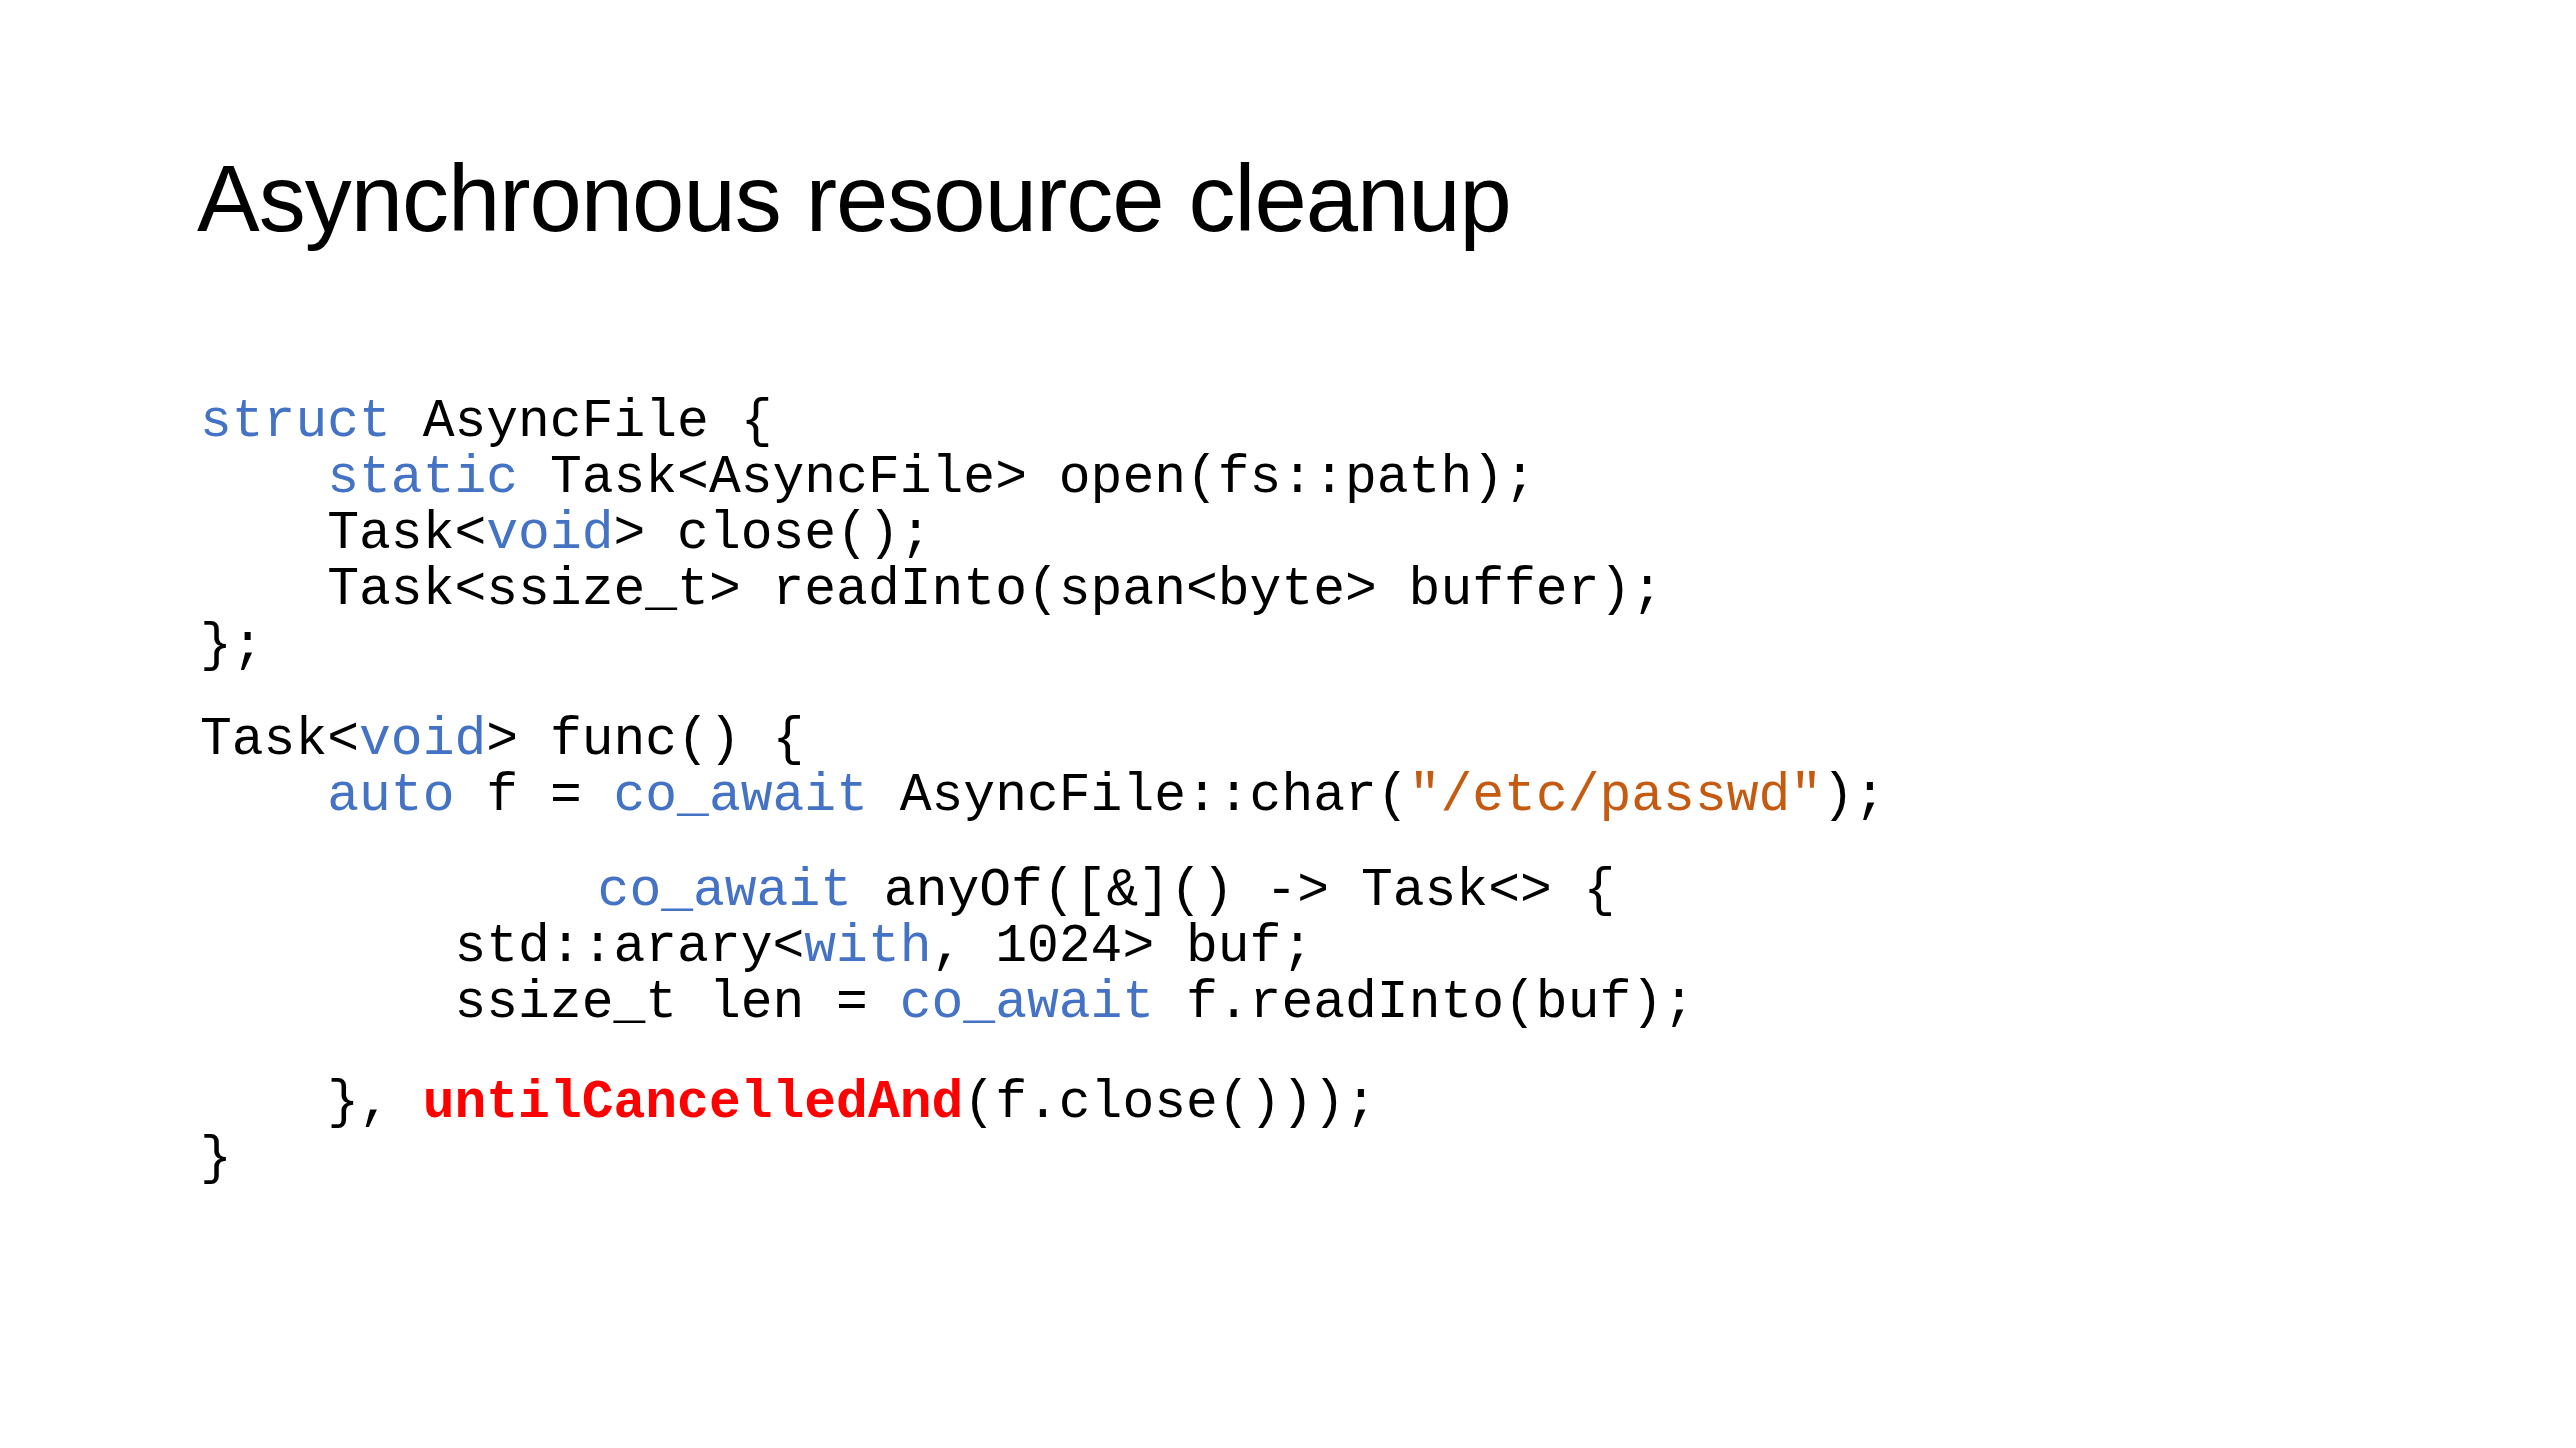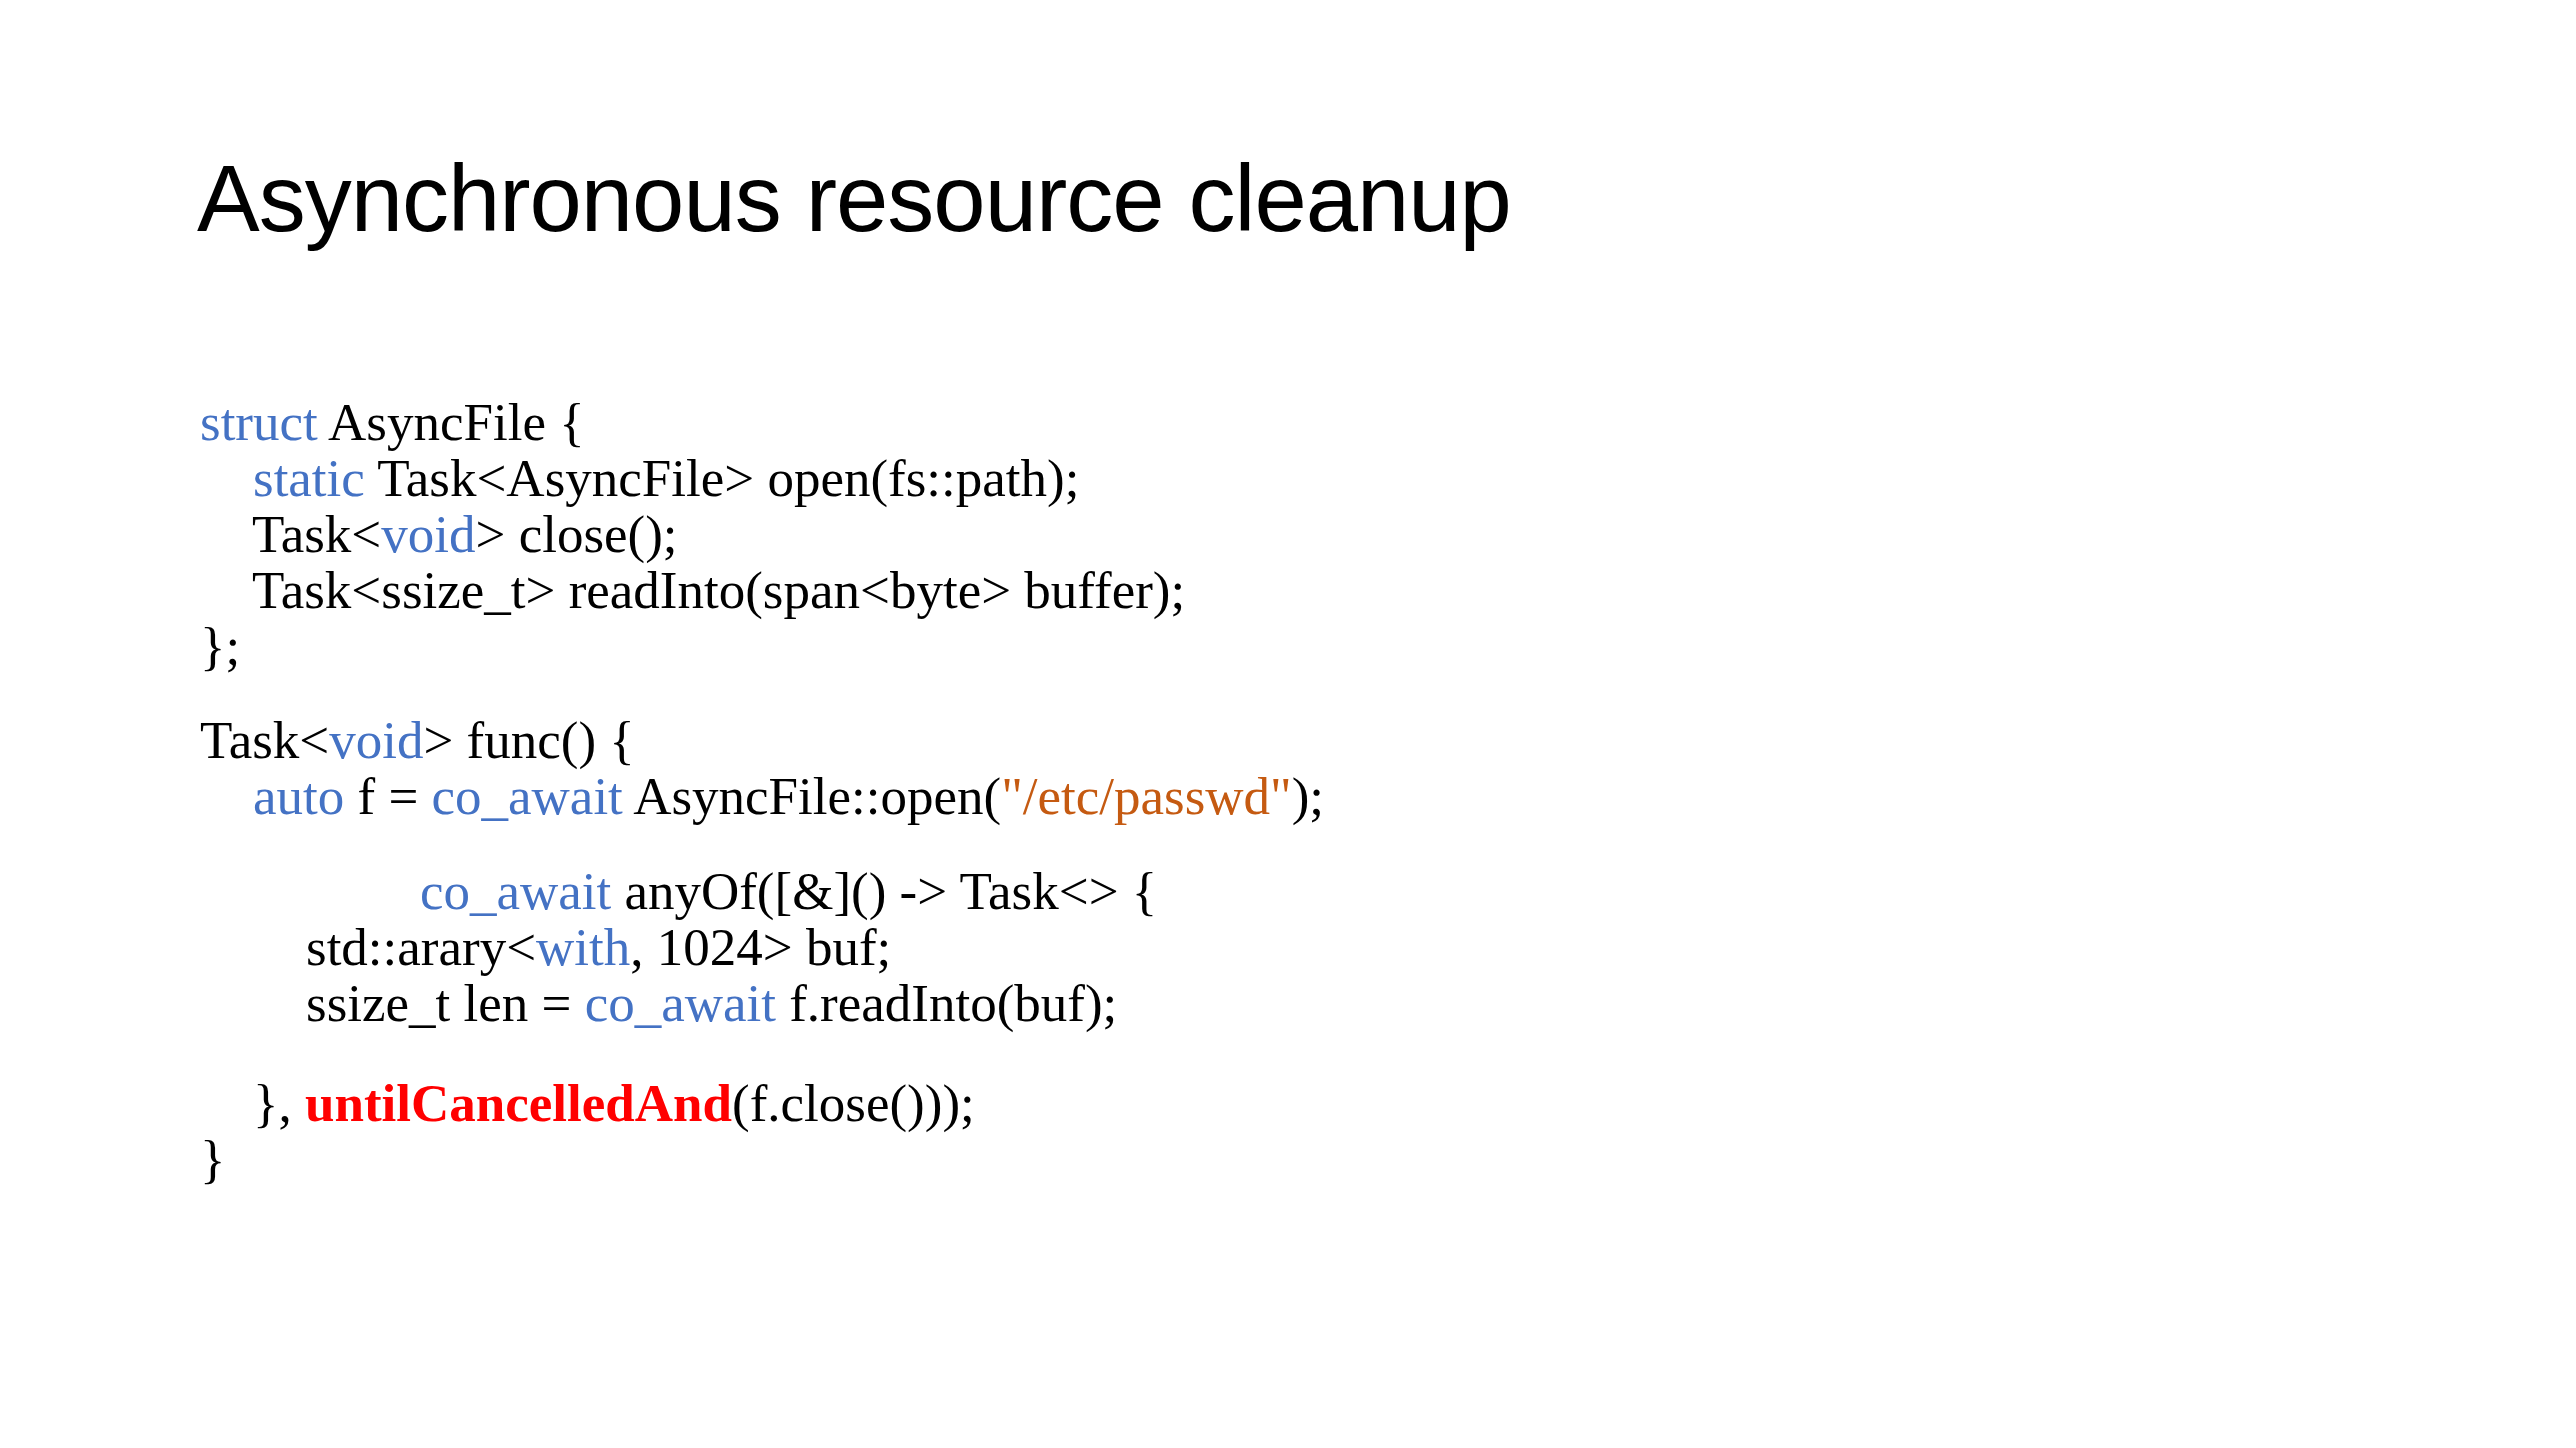--- a/index.html
+++ b/index.html
@@ -33,21 +33,21 @@
     font-size: 94px;
     line-height: 1.2;
     color: var(--title-text);
     letter-spacing: -1px;
     white-space: nowrap;
   }
   .code-block {
     position: absolute;
     left: 200px;
     top: 394px;
-    font-family: Liberation Serif, serif;
+    font-family: Liberation Mono, monospace;
     font-size: 53px;
     line-height: 56px;
     color: var(--code-text);
   }
   .code-line {
     white-space: pre;
   }
   .tok-plain   { color: var(--code-text); }
   .tok-kw      { color: var(--keyword); }
   .tok-str     { color: var(--string); }
@@ -60,21 +60,21 @@
 <div class="slide">
   <h1 class="title">Asynchronous resource cleanup</h1>
 
   <div class="code-block">
       <div class="code-line"><span class="tok-kw">struct</span><span class="tok-plain"> AsyncFile {</span></div>
       <div class="code-line">    <span class="tok-kw">static</span><span class="tok-plain"> Task&lt;AsyncFile&gt; open(fs::path);</span></div>
       <div class="code-line">    <span class="tok-plain">Task&lt;</span><span class="tok-kw">void</span><span class="tok-plain">&gt; close();</span></div>
       <div class="code-line">    <span class="tok-plain">Task&lt;ssize_t&gt; readInto(span&lt;byte&gt; buffer);</span></div>
       <div class="code-line"><span class="tok-plain">};</span></div>
       <div class="code-line" style="margin-top: 38px;"><span class="tok-plain">Task&lt;</span><span class="tok-kw">void</span><span class="tok-plain">&gt; func() {</span></div>
-      <div class="code-line">    <span class="tok-kw">auto</span><span class="tok-plain"> f = </span><span class="tok-kw">co_await</span><span class="tok-plain"> AsyncFile::open(</span><span class="tok-str">"/etc/passwd"</span><span class="tok-plain">);</span></div>
+      <div class="code-line">    <span class="tok-kw">auto</span><span class="tok-plain"> f = </span><span class="tok-kw">co_await</span><span class="tok-plain"> AsyncFile::char(</span><span class="tok-str">"/etc/passwd"</span><span class="tok-plain">);</span></div>
       <div class="code-line" style="margin-top: 39px; text-align: center;">    <span class="tok-kw">co_await</span><span class="tok-plain"> anyOf([&amp;]() -&gt; Task&lt;&gt; {</span></div>
       <div class="code-line">        <span class="tok-plain">std::arary&lt;</span><span class="tok-kw">with</span><span class="tok-plain">, 1024&gt; buf;</span></div>
       <div class="code-line">        <span class="tok-plain">ssize_t len = </span><span class="tok-kw">co_await</span><span class="tok-plain"> f.readInto(buf);</span></div>
       <div class="code-line" style="margin-top: 44px;">    <span class="tok-plain">}, </span><span class="tok-em">untilCancelledAnd</span><span class="tok-plain">(f.close()));</span></div>
       <div class="code-line"><span class="tok-plain">}</span></div>
     </div>
 </div>
 
 
 </body></html>

